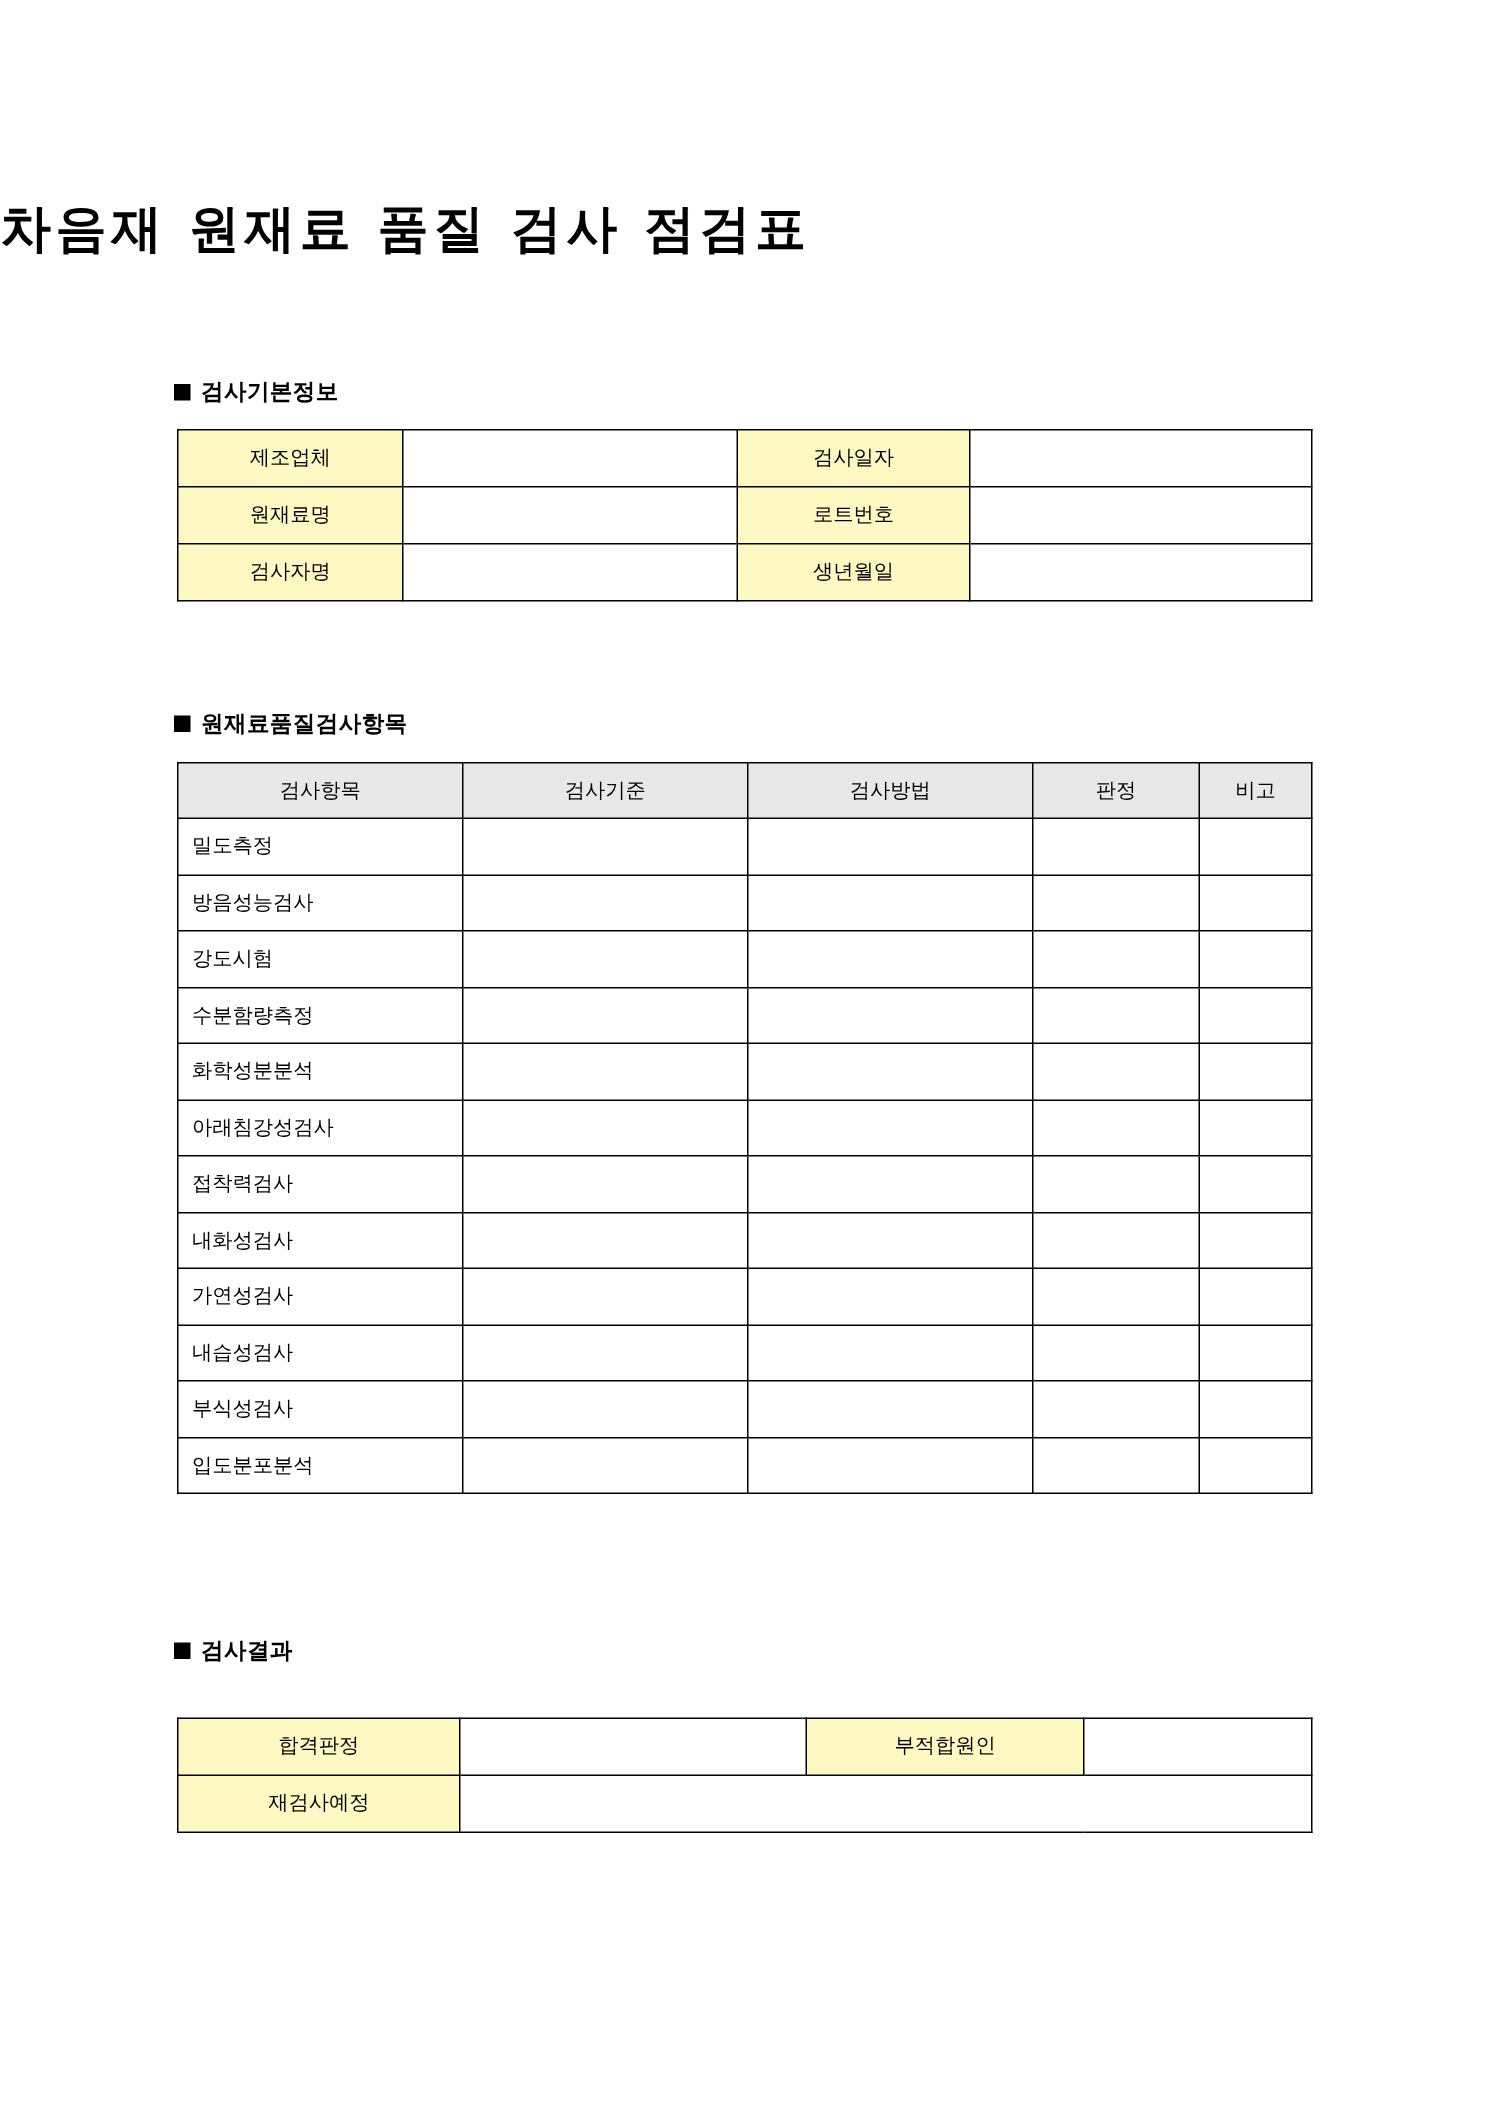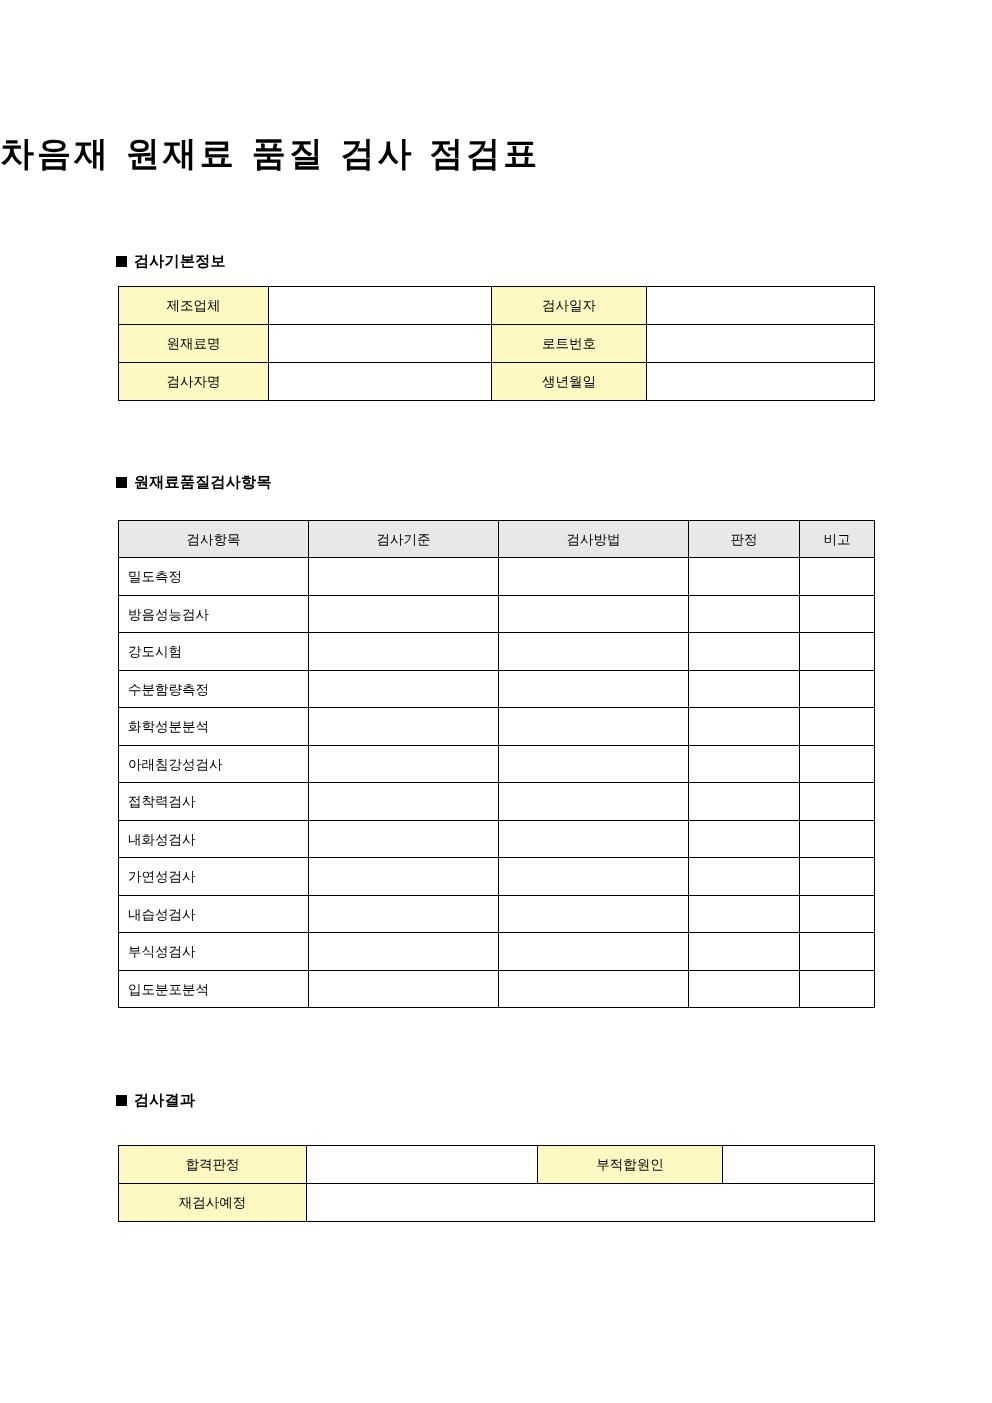--- a/index.html
+++ b/index.html
@@ -82,21 +82,21 @@
   }
   .val {
     background: #ffffff;
   }
 
   
   #info-table { top: 286px; width: 756px; }
   #info-table td { height: 38px; }
 
   
-  #items-table { top: 520px; width: 756px; padding-left: 48px; }
+  #items-table { top: 508px; width: 756px; padding-left: 48px; }
   #items-table th {
     background: #e8e8e8;
     height: 37px;
     text-align: center;
     font-weight: normal;
   }
   #items-table td { height: 37.5px; }
   #items-table td.item-name { text-align: left; padding-left: 9px; margin-top: 29px; }
 
   

